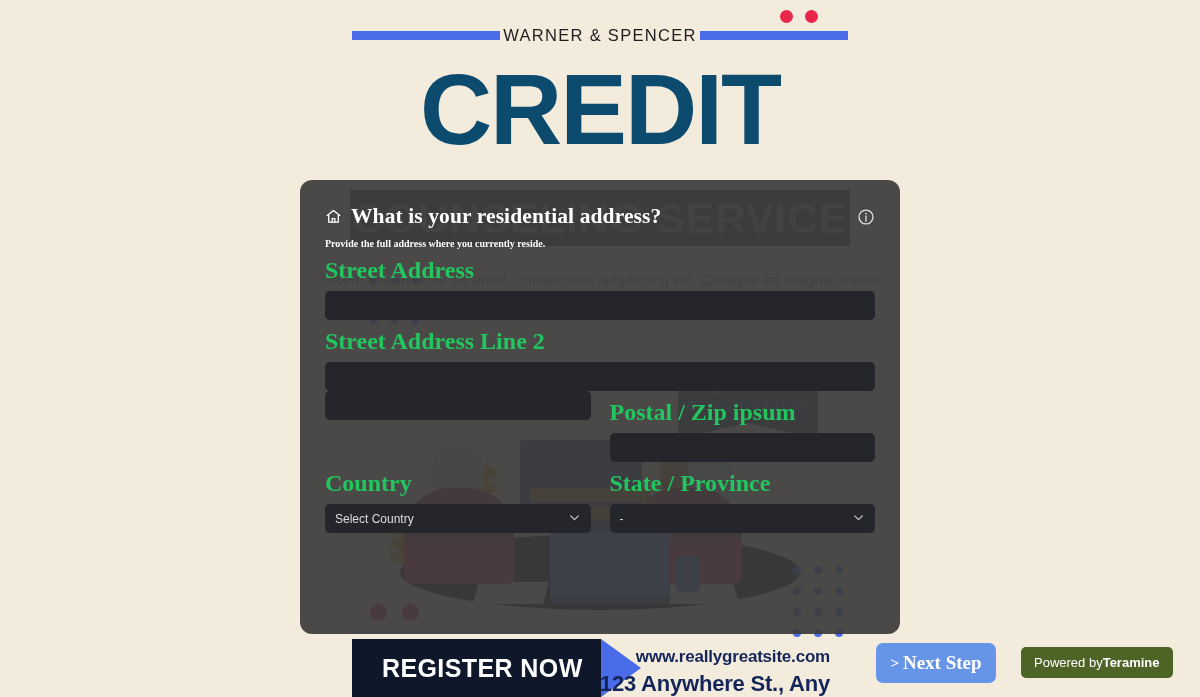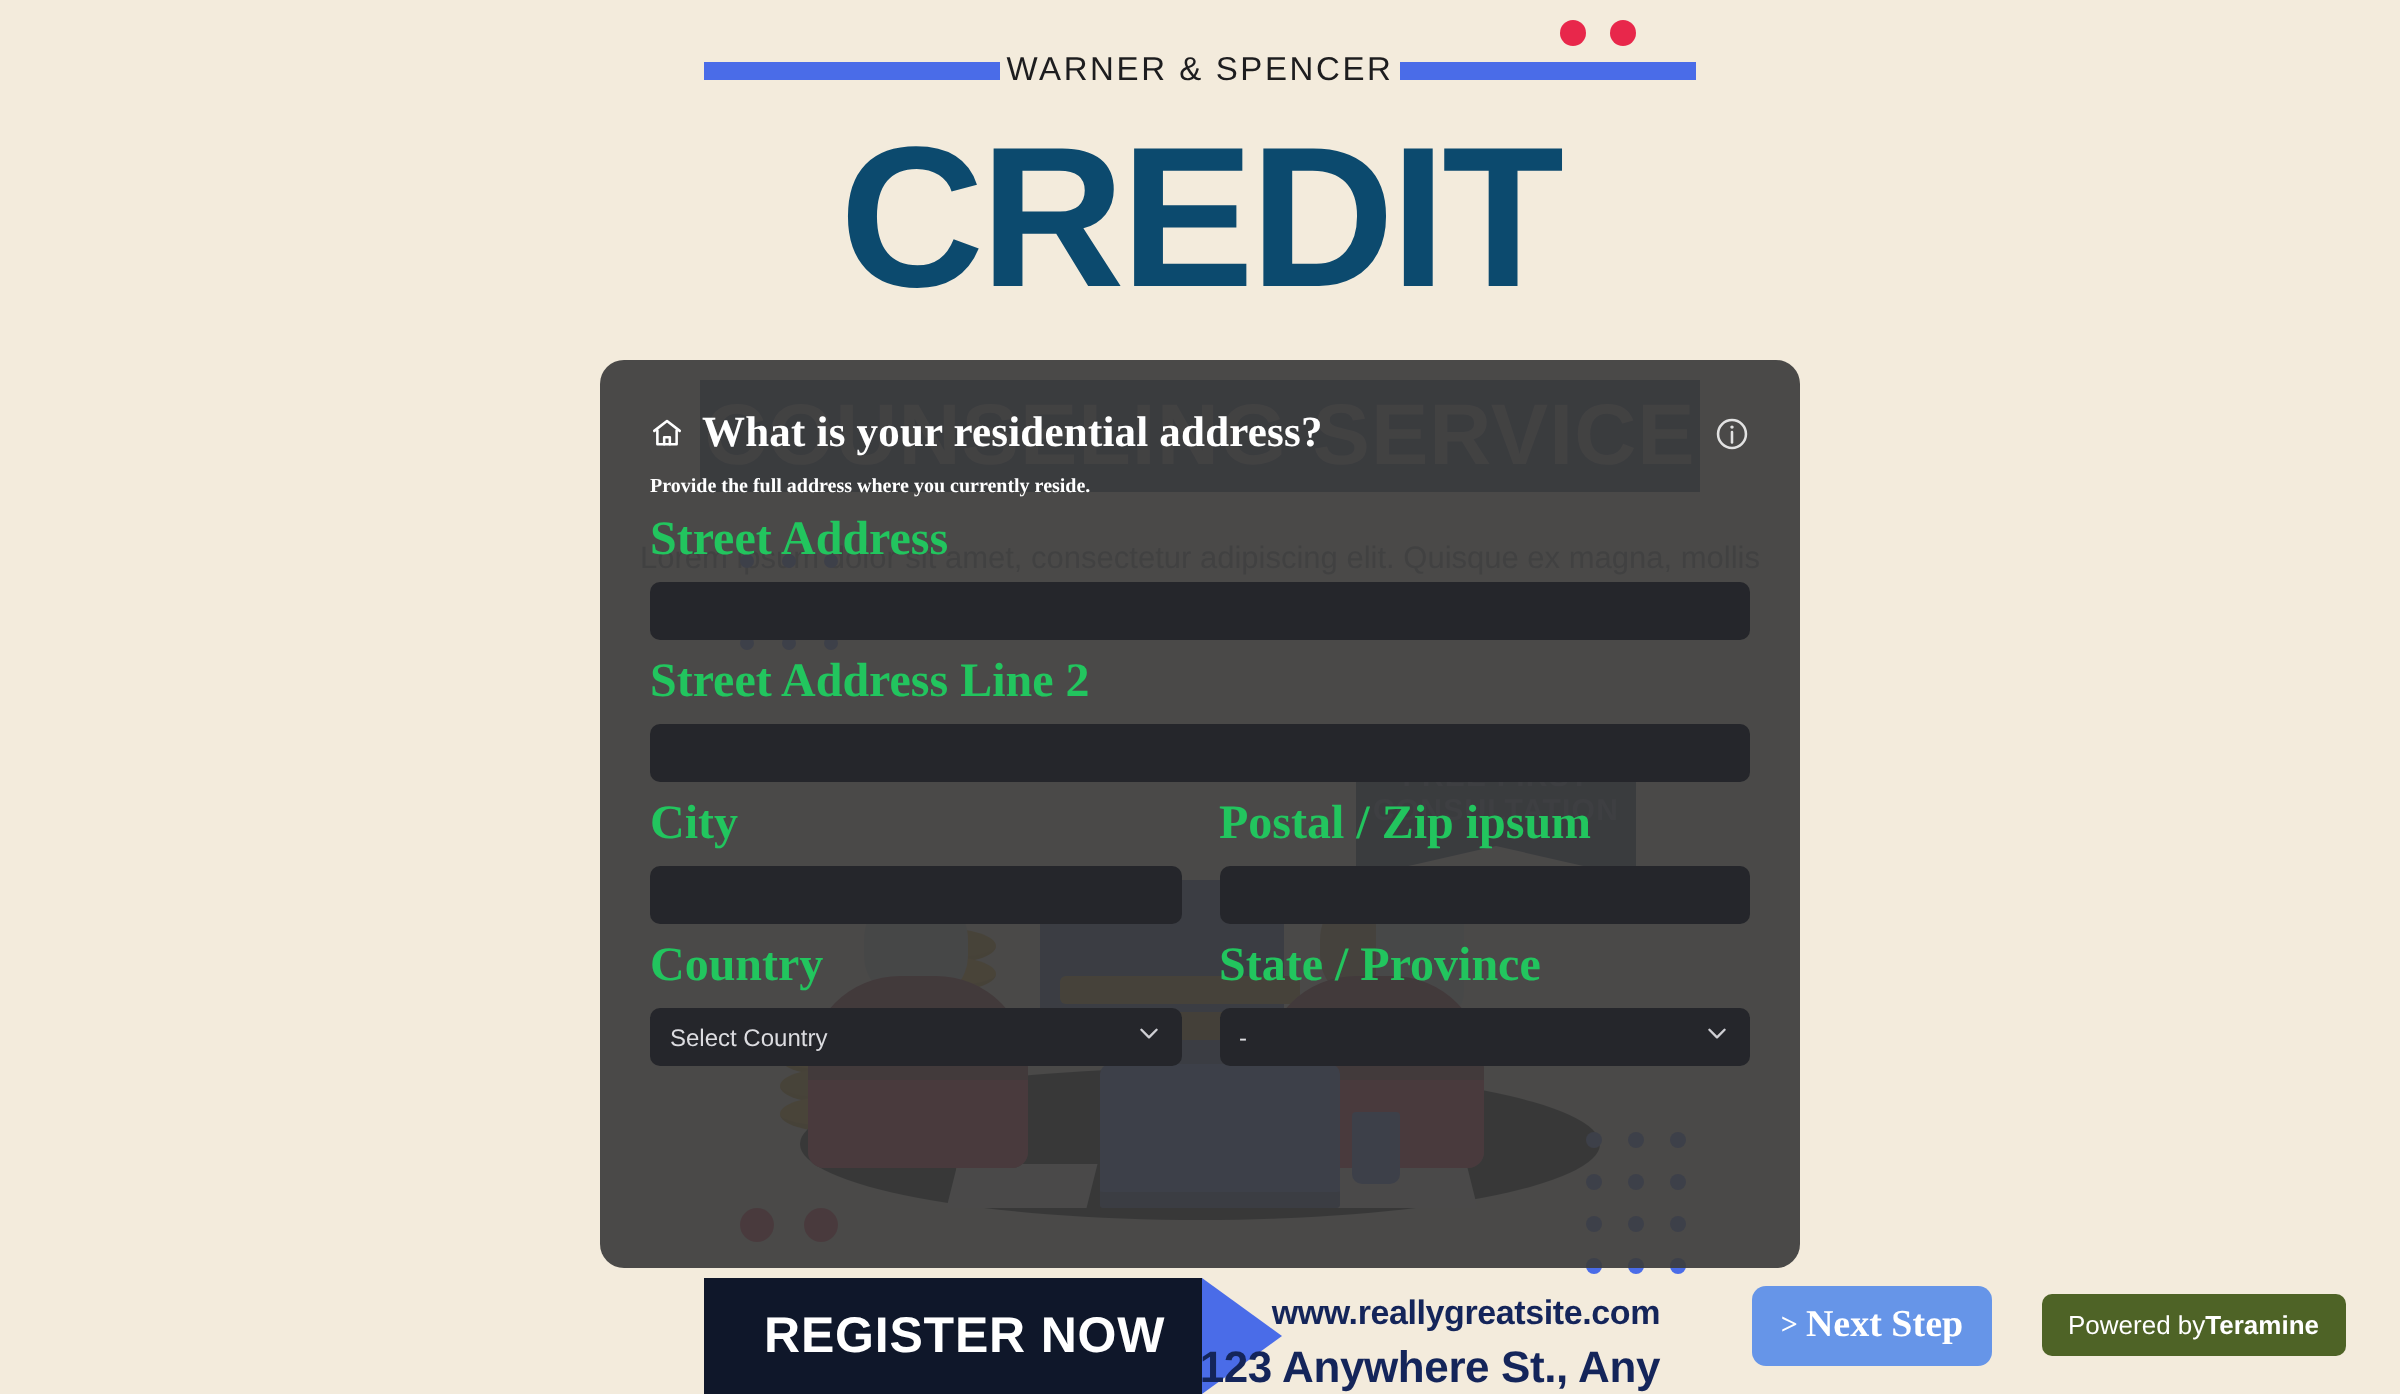--- a/index.html
+++ b/index.html
@@ -668,21 +668,20 @@
   <div class="dlg-sub">Provide the full address where you currently reside.</div>
 
   <div class="field-label">Street Address</div>
   <input class="text-input" type="text" value="" style="">
 
   <div class="field-label">Street Address Line 2</div>
   <input class="text-input" type="text" value="" style="">
 
   <div class="row-2">
     <div>
-      <div class="field-label">City</div>
       <input class="text-input" type="text" value="" style="">
     </div>
     <div>
       <div class="field-label">Postal / Zip ipsum</div>
       <input class="text-input" type="text" value="" style="">
     </div>
   </div>
 
   <div class="row-2">
     <div>

